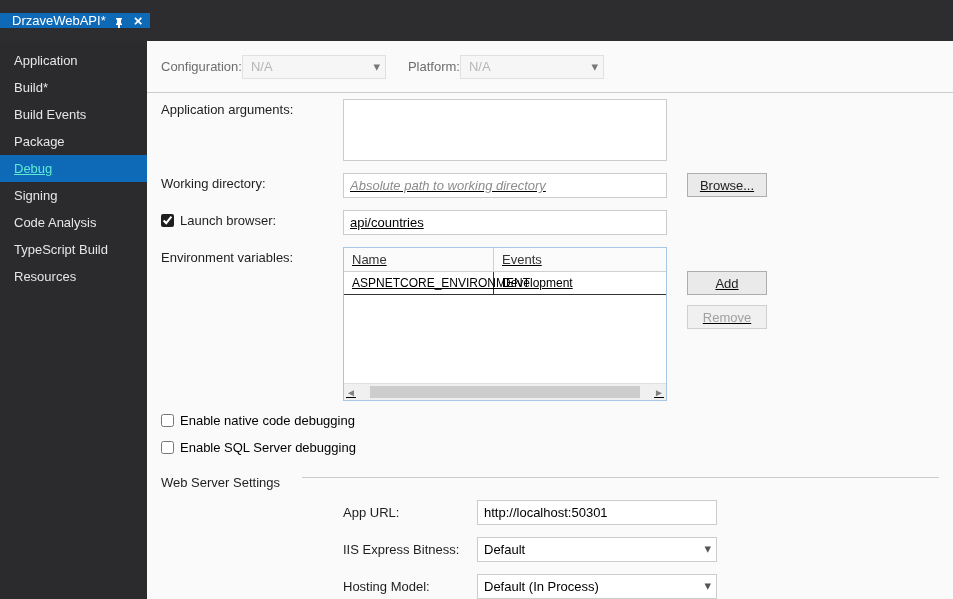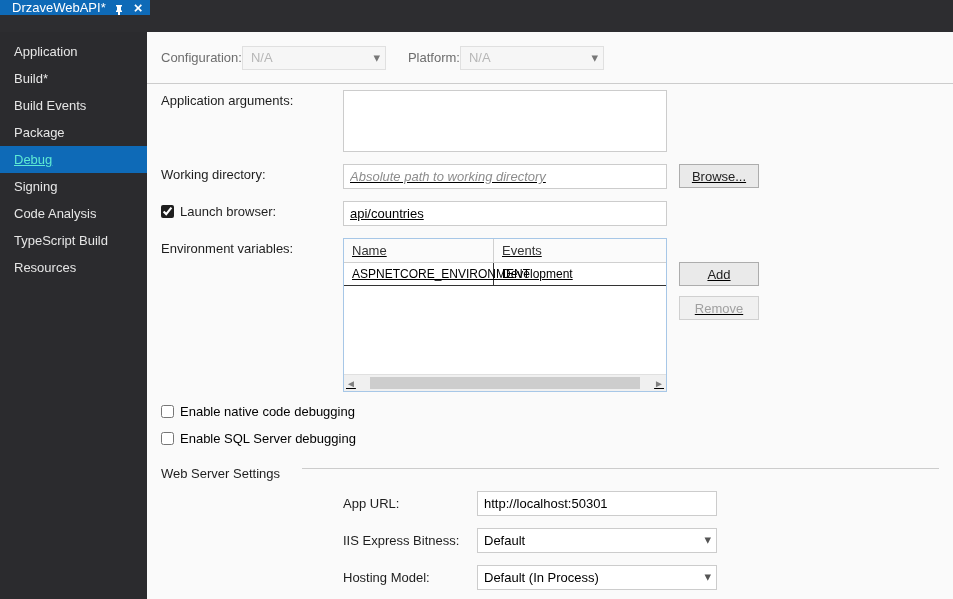--- a/index.html
+++ b/index.html
@@ -1,18 +1,18 @@
 <!DOCTYPE html>
 <html><head>
   <meta charset="utf-8">
   <style>
     * { margin:0; padding:0; box-sizing:border-box; font-family:"Segoe UI",Tahoma,sans-serif; font-size:13px; }
     body { width:953px; height:599px; background:#fff; overflow:hidden; }
 
-    .tabbar { height:32px; background:#2d2d30; display:flex; align-items:flex-start; }
+    .tabbar { height:41px; background:#2d2d30; display:flex; align-items:center; }
     .tab { background:#0e6ab7; color:#fff; display:flex; align-items:center; padding:0 8px 0 12px; gap:8px; }
     .tab .pin { width:10px; height:10px; display:inline-block; }
     .tab .close { cursor:pointer; font-weight:bold; font-size:15px; line-height:1; margin-left:2px; }
 
     .main { display:flex; height:575px; }
     .sidebar { width:147px; background:#2b2b2e; padding-top:6px; }
     .side-item { color:#e6e6e6; padding:6px 14px; cursor:pointer; }
     .side-item.selected { background:#0e6ab7; color:#5eead4; position:relative;text-decoration:underline; }
     .side-item.selected::after { content:''; position:absolute; right:-7px; top:50%; transform:translateY(-50%); border:7px solid transparent; border-left-color:#0e6ab7; }
 
@@ -24,21 +24,21 @@
     .combo .arrow { position:absolute; right:6px; top:4px; pointer-events:none; color:#777; }
     .combo.wide select { width:144px; }
 
     .pane { flex:1; overflow:hidden; padding:0 14px 0 0; }
     .row { display:flex; align-items:flex-start; padding:6px 0; }
     .labelcol { width:196px; padding-left:14px; color:#1e1e1e; padding-top:3px; display:flex; align-items:center; gap:6px; }
     .fieldcol { flex:1; display:flex; gap:12px; align-items:flex-start;text-decoration:underline; }
     .multiline { width:324px; height:62px; border:1px solid #cccccc; background:#fff; resize:none; padding:4px 6px; }
     .text { width:324px; height:25px; border:1px solid #cccccc; background:#fff; padding:3px 6px; }
     .text::placeholder { color:#8c8c8c; font-style:italic; }
-    .btn { width:80px; height:24px; border:1px solid #adadad; background:#eaeaea; color:#222; cursor:pointer; text-align:center; }
+    .btn { width:80px; height:24px; border:1px solid #adadad; background:#eaeaea; color:#222; cursor:pointer; text-align:center;margin-left:8px; }
     .btn:disabled { color:#a0a0a0; background:#f0f0f0; border-color:#d0d0d0; }
 
     .envbox { width:324px; border:1px solid #a7c7e7; background:#fff; }
     .envhead { display:flex; border-bottom:1px solid #d0d0d0; background:#fbfbfb; }
     .envhead div { padding:4px 8px; border-right:1px solid #d0d0d0; color:#333; }
     .envhead div:first-child { width:150px; }
     .envhead div:last-child { flex:1; border-right:none; }
     .envrow { display:flex; border-bottom:1px solid #333; }
     .envrow div { padding:4px 8px; border-right:1px solid #333; font-size:12px; }
     .envrow div:first-child { width:150px; }

